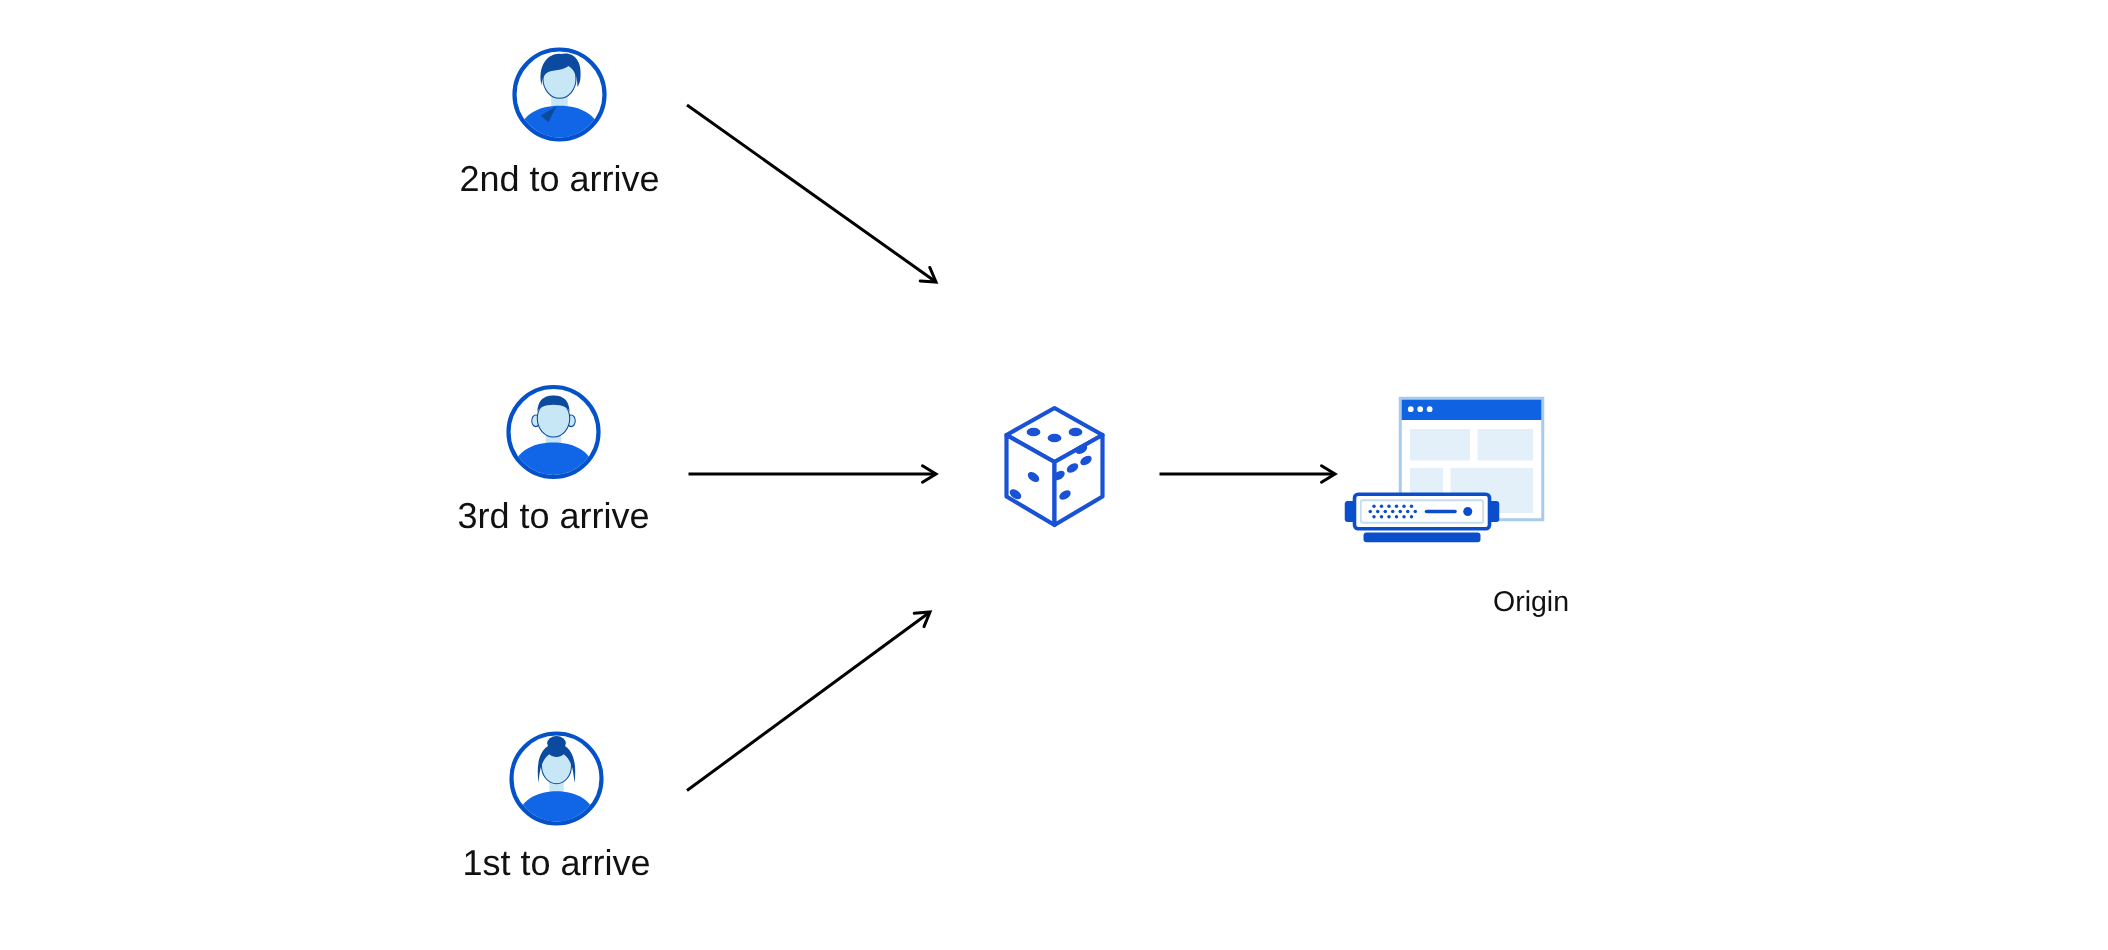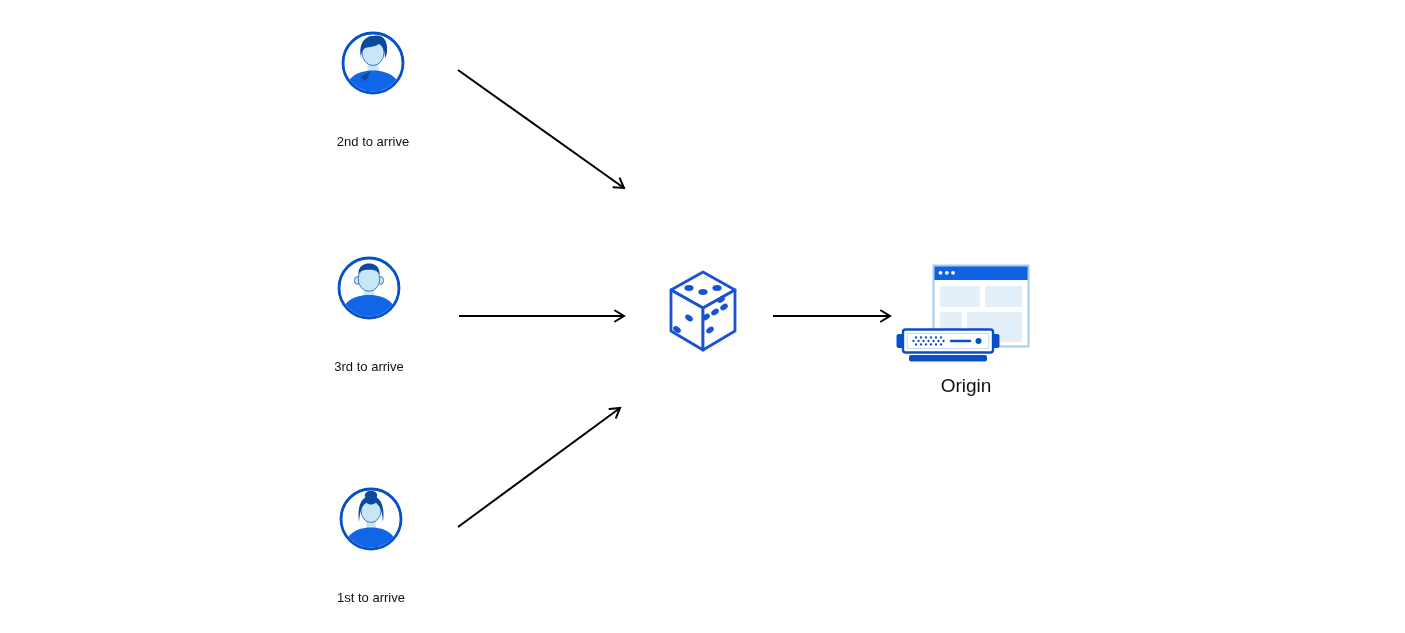--- a/index.html
+++ b/index.html
@@ -19,35 +19,35 @@
     pointer-events: none;
   }
   .node {
     position: absolute;
     width: 160px;
     display: flex;
     flex-direction: column;
     align-items: center;
   }
   .node-label {
-    margin-top: 36px;
-    font-size: 13px;
+    margin-top: 14px;
+    font-size: 24px;
     line-height: 22px;
     color: var(--label_text, #111111);
     text-align: center;
     white-space: nowrap;
   }
   .dice-wrap { position: absolute; left: 667px; top: 269px; }
   .origin-wrap { position: absolute; left: 886px; top: 262px; width: 160px; }
   .origin-icon { position: absolute; left: 9px; top: 0; }
   .origin-label {
     position: absolute;
-    top: 112px;
+    top: 128px;
     width: 160px;
-    text-align: center;
+    text-align: right;
     font-size: 19px;
     line-height: 23px;
     color: var(--label_text, #111111);
     white-space: nowrap;
   }
 </style>
 </head>
 <body>
 
 <div id="canvas">

